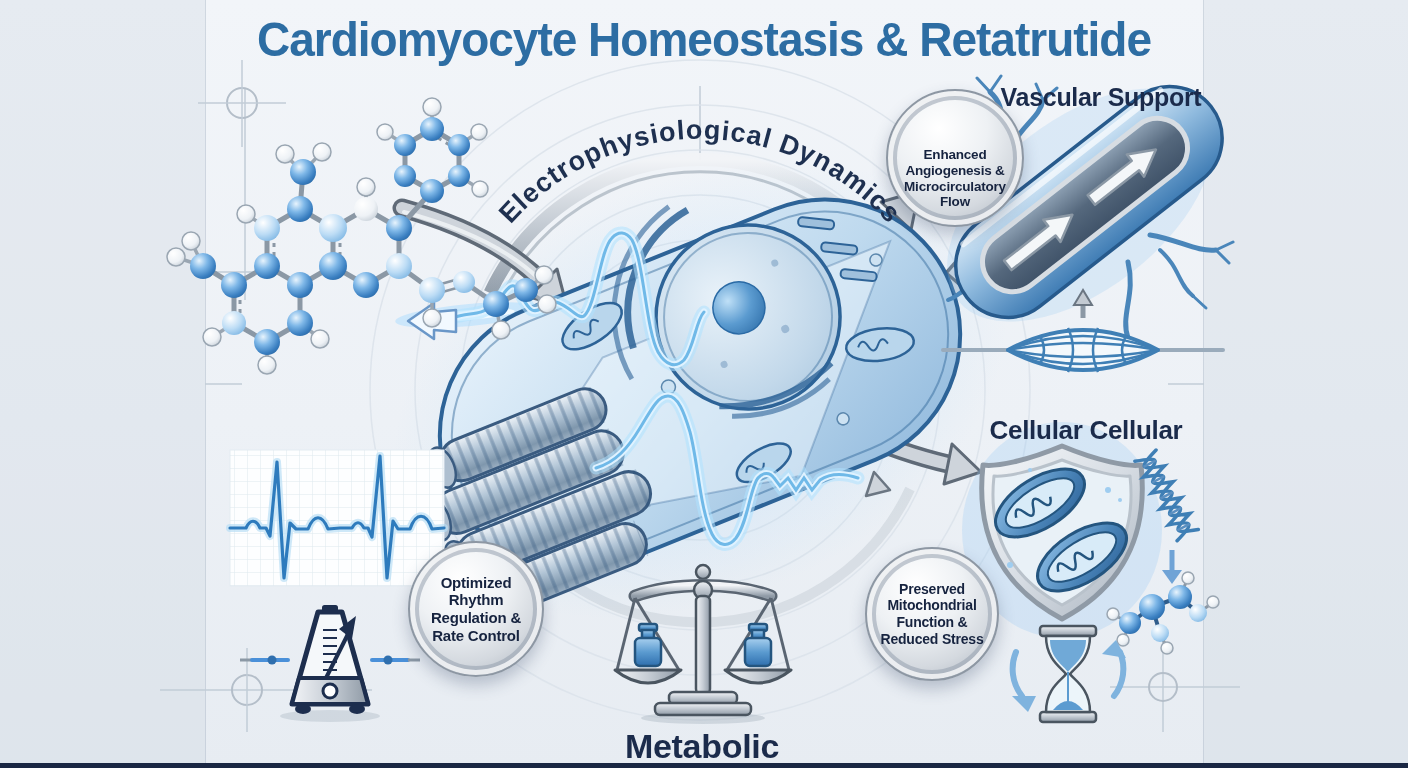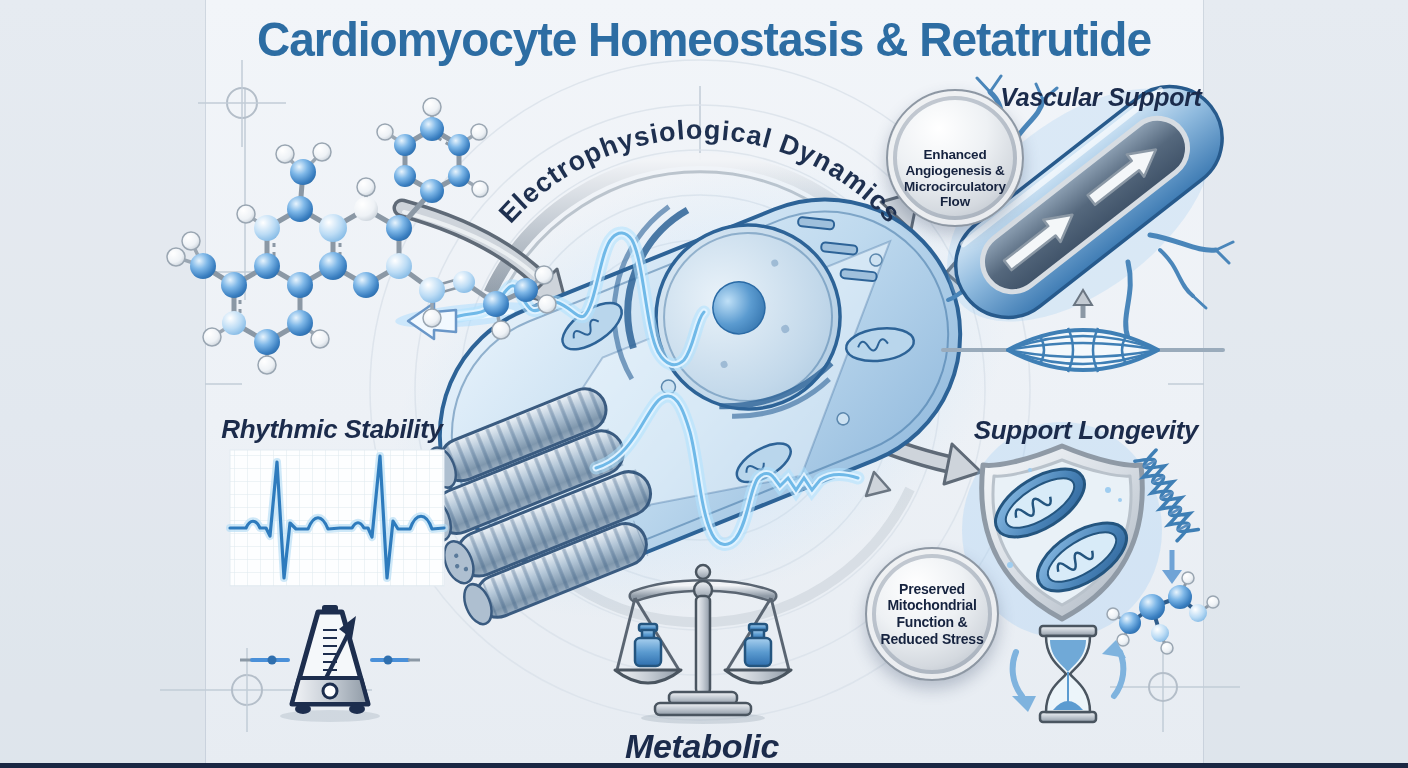--- a/index.html
+++ b/index.html
@@ -13,21 +13,21 @@
   #strip-right{right:0;width:204px;border-left:1px solid rgba(140,155,175,.25);}
   #footer-bar{position:absolute;left:0;bottom:0;width:1408px;height:5px;background:#1a2743;}
   svg{position:absolute;left:0;top:0;}
   .title{
     position:absolute;top:12px;left:0;width:1408px;text-align:center;
     font-size:46px;font-weight:800;letter-spacing:-1px;color:#2d6da3;
     transform:scaleY(1.04);
   }
   .label{
     position:absolute;text-align:center;font-weight:800;color:#1b2b4b;
-    font-size:26px;letter-spacing:-.3px;font-style:italic;
+    font-size:26px;letter-spacing:-.3px;
   }
   .badge{
     position:absolute;border-radius:50%;display:flex;align-items:center;justify-content:center;
     background:radial-gradient(circle at 38% 28%,#ffffff 0%,#eef1f4 38%,#d4d9df 66%,#b7bec7 86%,#99a3ae 100%);
     border:2px solid #8d97a3;
     box-shadow:0 8px 16px rgba(50,70,100,.28),
                inset 0 0 0 5px rgba(255,255,255,.75),
                inset 0 0 0 9px rgba(150,160,175,.55);
   }
   .badge .btxt{
@@ -575,25 +575,27 @@
       <path id="arcTextPath" d="M 480 268 A 252 252 0 0 1 920 268" fill="none"></path>
       <text class="arc-text" text-anchor="middle">
         <textPath href="#arcTextPath" startOffset="50%">Electrophysiological Dynamics</textPath>
       </text>
     </g>
   </svg>
 
   <div class="title">Cardiomyocyte Homeostasis &amp; Retatrutide</div>
 
   <div class="label" style="left:981px;top:83px;width:240px;font-size:25px;">Vascular Support</div>
-  <div class="label" style="left:192px;top:414px;width:280px;">Rhythmic Stability</div>
-  <div class="label" style="left:946px;top:415px;width:280px;">Support Longevity</div>
+  <div class="label" style="left:946px;top:415px;width:280px;">Cellular Cellular</div>
   <div class="label" style="left:562px;top:727px;width:280px;font-size:34px;">Metabolic Balance</div>
 
   <div class="badge" id="badge-vascular">
     <div class="btxt">Enhanced Angiogenesis &amp; Microcirculatory Flow</div>
+  </div>
+  <div class="badge" id="badge-rhythm">
+    <div class="btxt">Optimized Rhythm Regulation &amp; Rate Control</div>
   </div>
   <div class="badge" id="badge-mito">
     <div class="btxt">Preserved Mitochondrial Function &amp; Reduced Stress</div>
   </div>
 
   <div id="footer-bar"></div>
 </div>
 
 </body></html>

